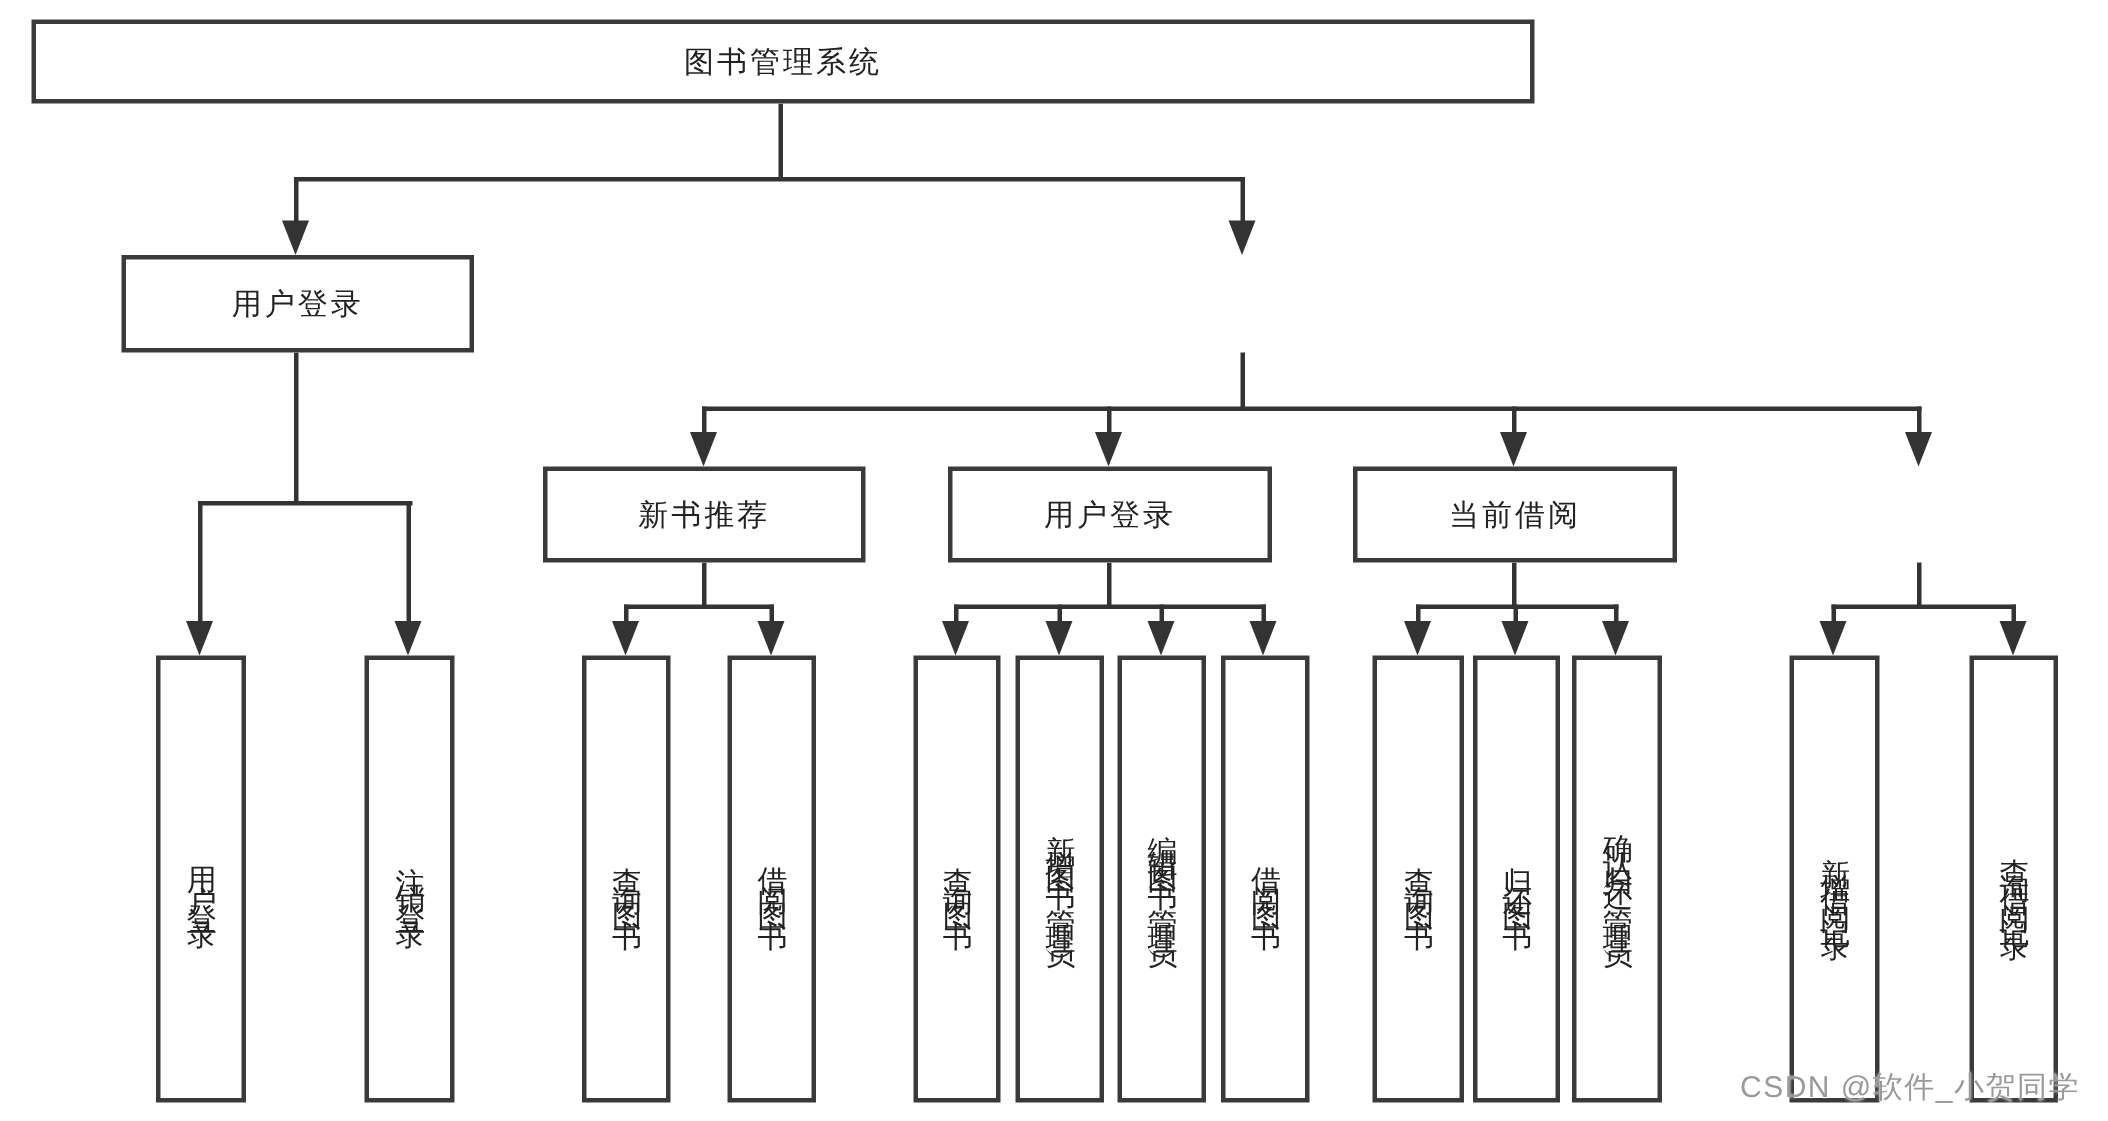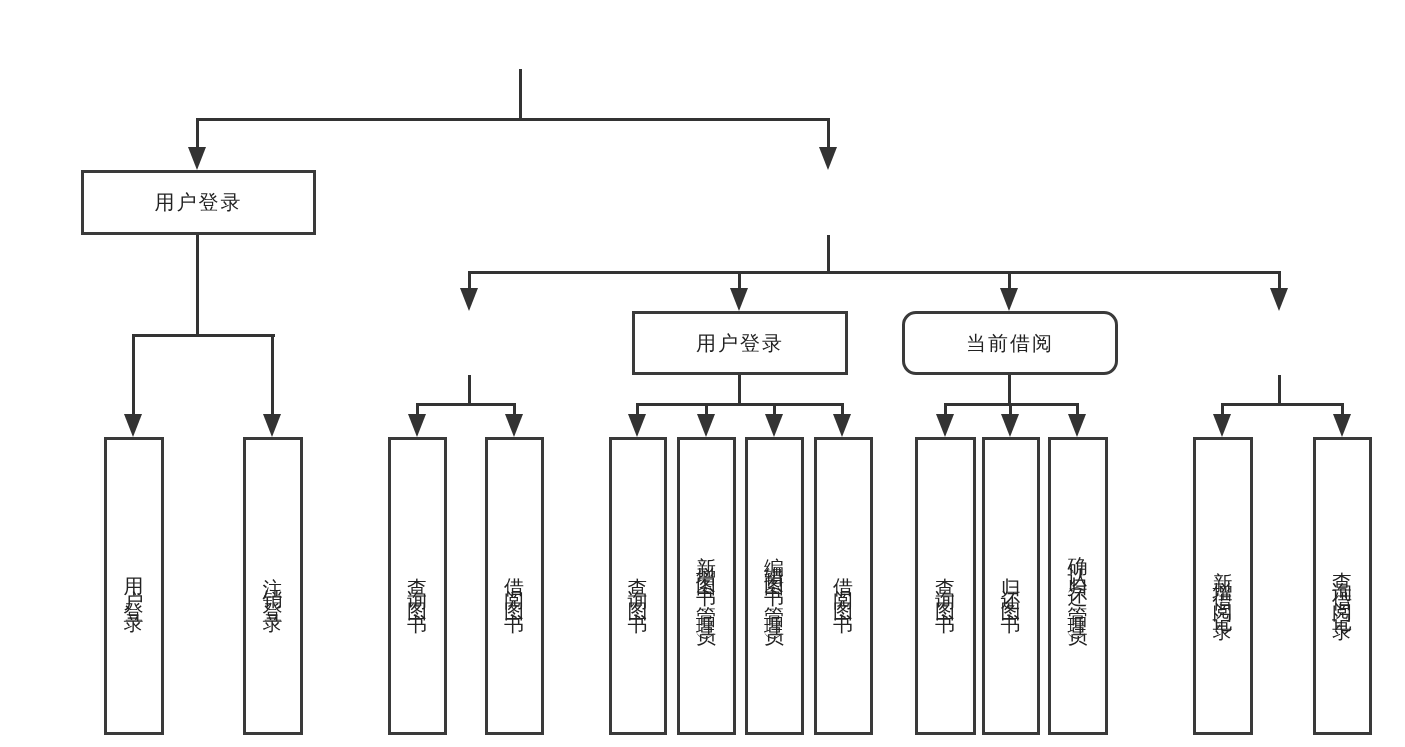--- a/index.html
+++ b/index.html
@@ -68,32 +68,38 @@
     text-shadow:0 0 2px rgba(255,255,255,.9);
     white-space:nowrap;
     z-index:3;
   }
 </style>
 </head>
 <body>
 
 <div class="stage">
 
+  <div class="node" style="left:21px;top:13px;width:1002px;height:56px;">
+    <span>图书管理系统</span>
+  </div>
 
   <div class="node" style="left:81px;top:170px;width:235px;height:65px;">
     <span>用户登录</span>
   </div>
 
 
+  <div class="node" style="left:362px;top:311px;width:215px;height:64px;">
+    <span>新书推荐</span>
+  </div>
 
   <div class="node" style="left:632px;top:311px;width:216px;height:64px;">
     <span>用户登录</span>
   </div>
 
-  <div class="node" style="left:902px;top:311px;width:216px;height:64px;border-radius:14px;">
+  <div class="node" style="left:902px;top:311px;width:216px;height:64px;">
     <span>当前借阅</span>
   </div>
 
 
   <div class="leaf" style="left:104px;width:60px;">
     <span class="vtext">用户登录</span>
   </div>
   <div class="leaf" style="left:243px;width:60px;">
     <span class="vtext">注销登录</span>
   </div>
@@ -187,14 +193,15 @@
   <div class="vline" style="left:1076px;top:403px;height:13px;"></div>
   <div class="arrow" style="left:1068px;top:414px;"></div>
 
   <div class="vline" style="left:1278px;top:375px;height:31px;"></div>
   <div class="hline" style="left:1221px;top:403px;width:123px;"></div>
   <div class="vline" style="left:1221px;top:403px;height:13px;"></div>
   <div class="arrow" style="left:1213px;top:414px;"></div>
   <div class="vline" style="left:1341px;top:403px;height:13px;"></div>
   <div class="arrow" style="left:1333px;top:414px;"></div>
 
+  <div class="watermark">CSDN @软件_小贺同学</div>
 
 </div>
 
 </body></html>

